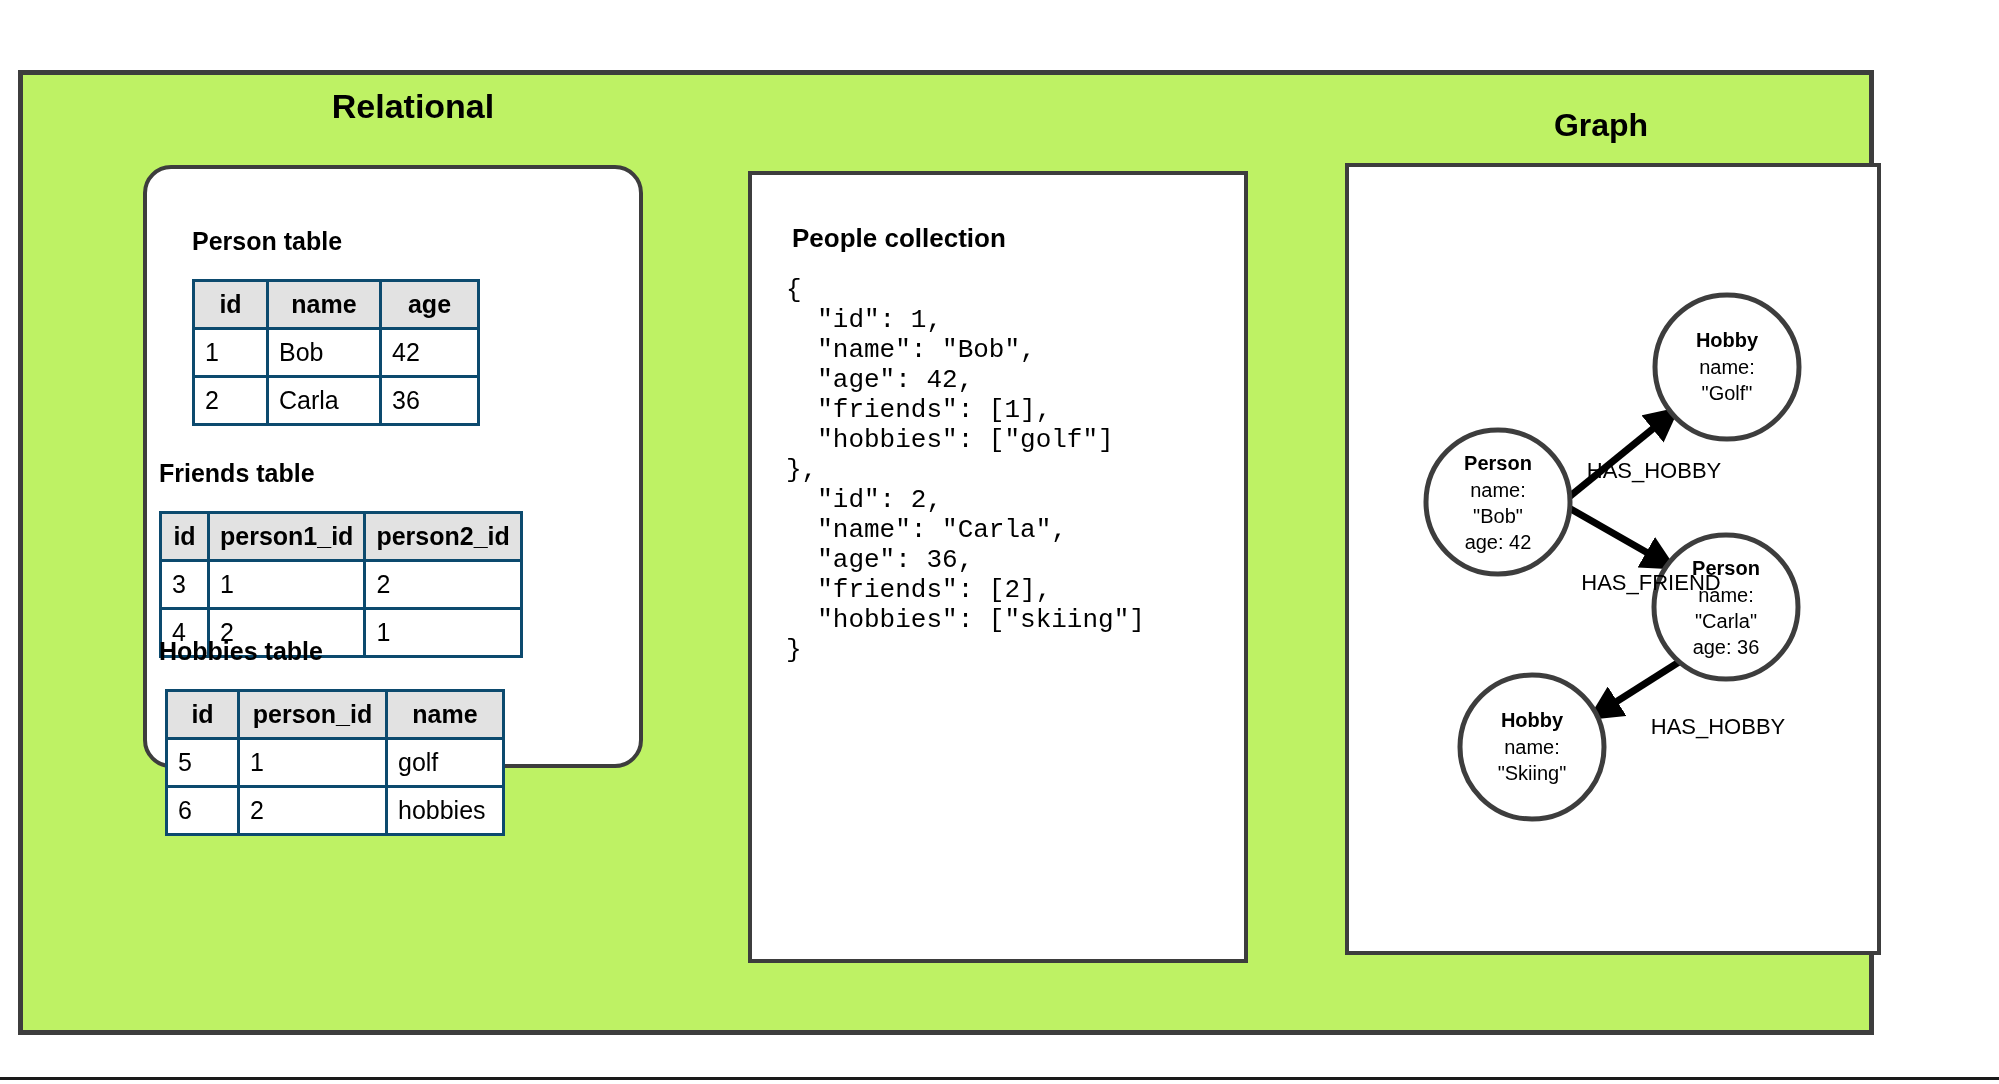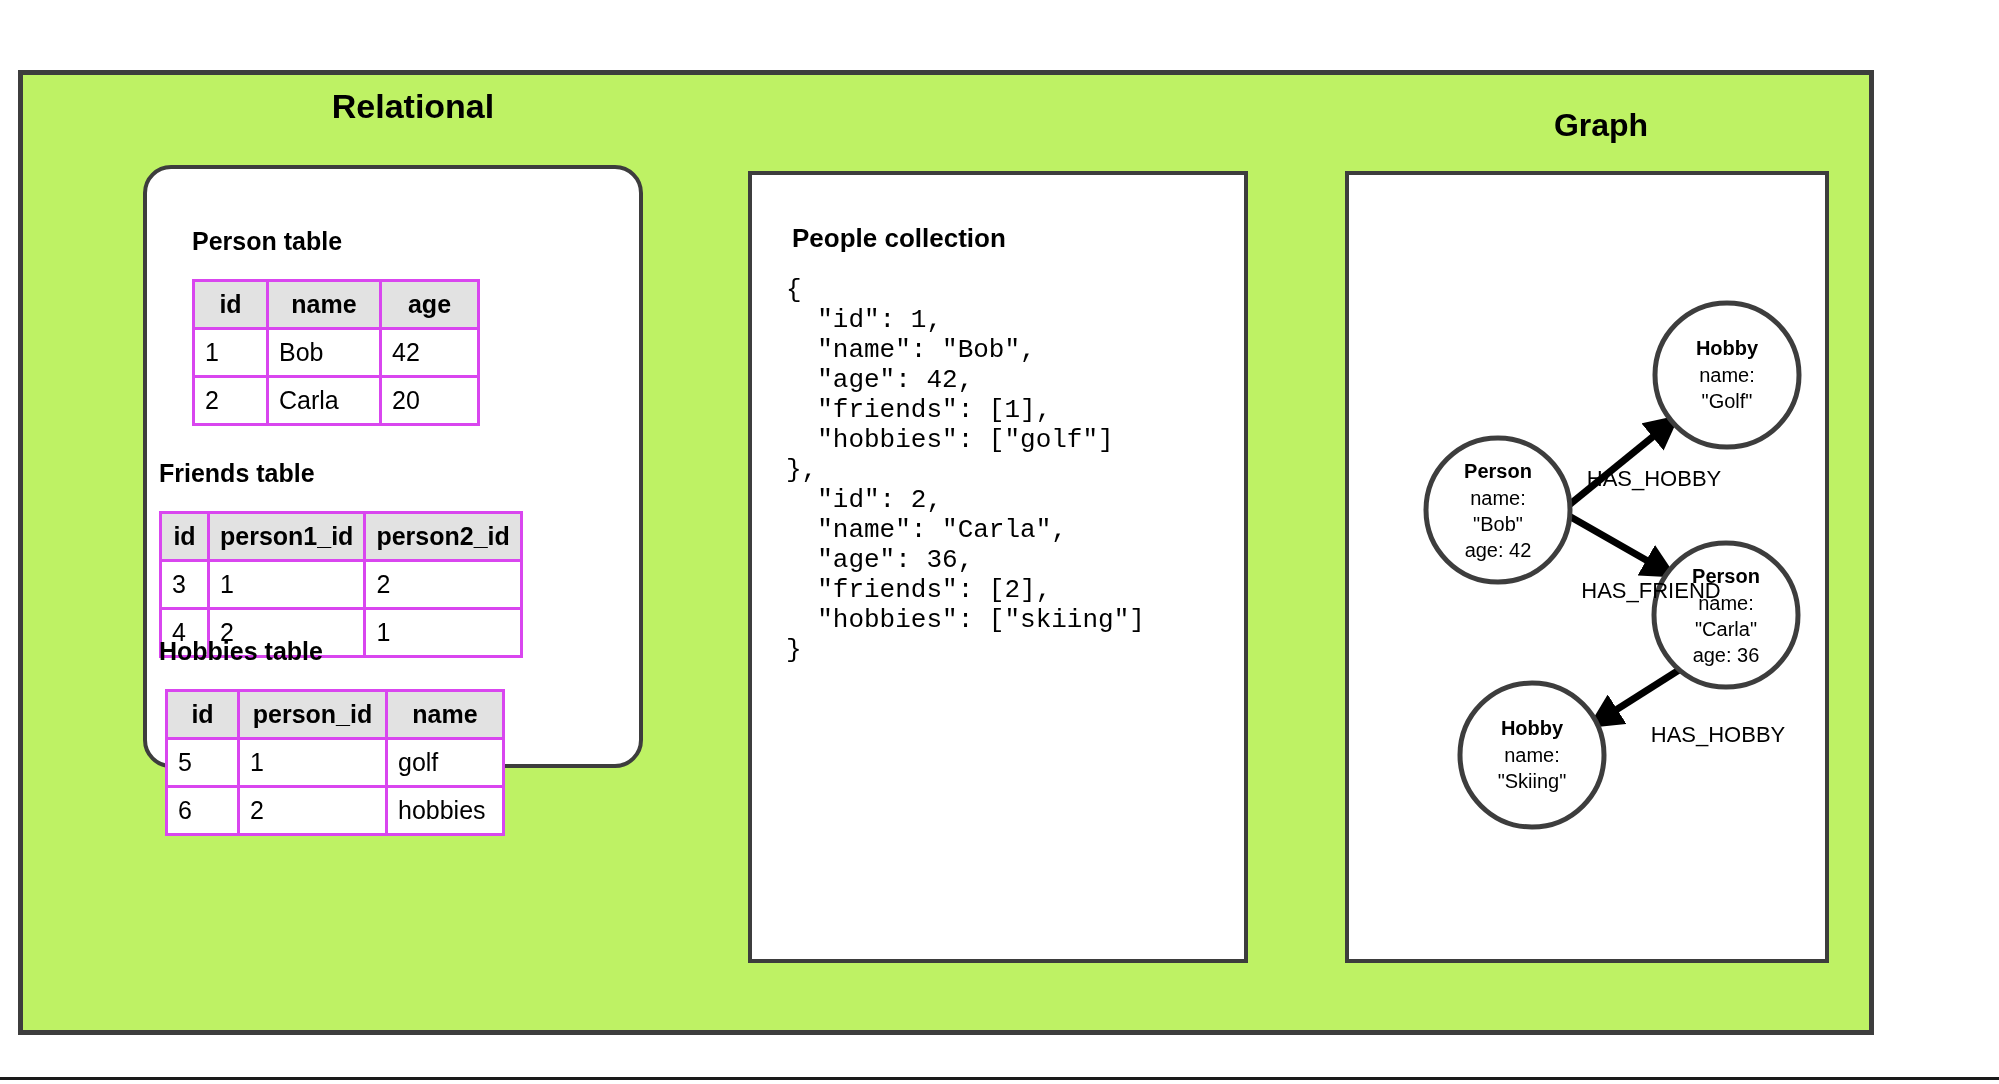--- a/index.html
+++ b/index.html
@@ -70,41 +70,41 @@
     border-radius: 28px;
   }
   #panel-document {
     left: 725px;
     top: 96px;
     width: 500px;
     height: 792px;
   }
   #panel-graph {
     left: 1322px;
-    top: 96px;
-    width: 484px;
+    top: 88px;
+    width: 536px;
     height: 792px;
   }
 
   
   .table-title {
     position: absolute;
     font-size: 25px;
     font-weight: bold;
     color: #000;
     white-space: nowrap;
   }
   table.db-table {
     position: absolute;
     border-collapse: collapse;
     table-layout: fixed;
   }
   table.db-table th,
   table.db-table td {
-    border: 3px solid #d946ef;
+    border: 3px solid #0c4a6e;
     height: 45px;
     font-size: 25px;
     color: #000;
     padding: 0 10px;
     overflow: hidden;
     white-space: nowrap;
   }
   table.db-table th {
     background: #e2e2e2;
     font-weight: bold;
@@ -232,21 +232,21 @@
       </thead>
       <tbody>
         <tr>
           <td>1</td>
           <td>Bob</td>
           <td>42</td>
         </tr>
         <tr>
           <td>2</td>
           <td>Carla</td>
-          <td>20</td>
+          <td>36</td>
         </tr>
       </tbody>
     </table>
 
     <div class="table-title" style="left:12px; top:290px;">Friends table</div>
     <table class="db-table" id="table-friends">
       <colgroup>
         <col class="col-id">
           <col class="col-p1">
           <col class="col-p2">

